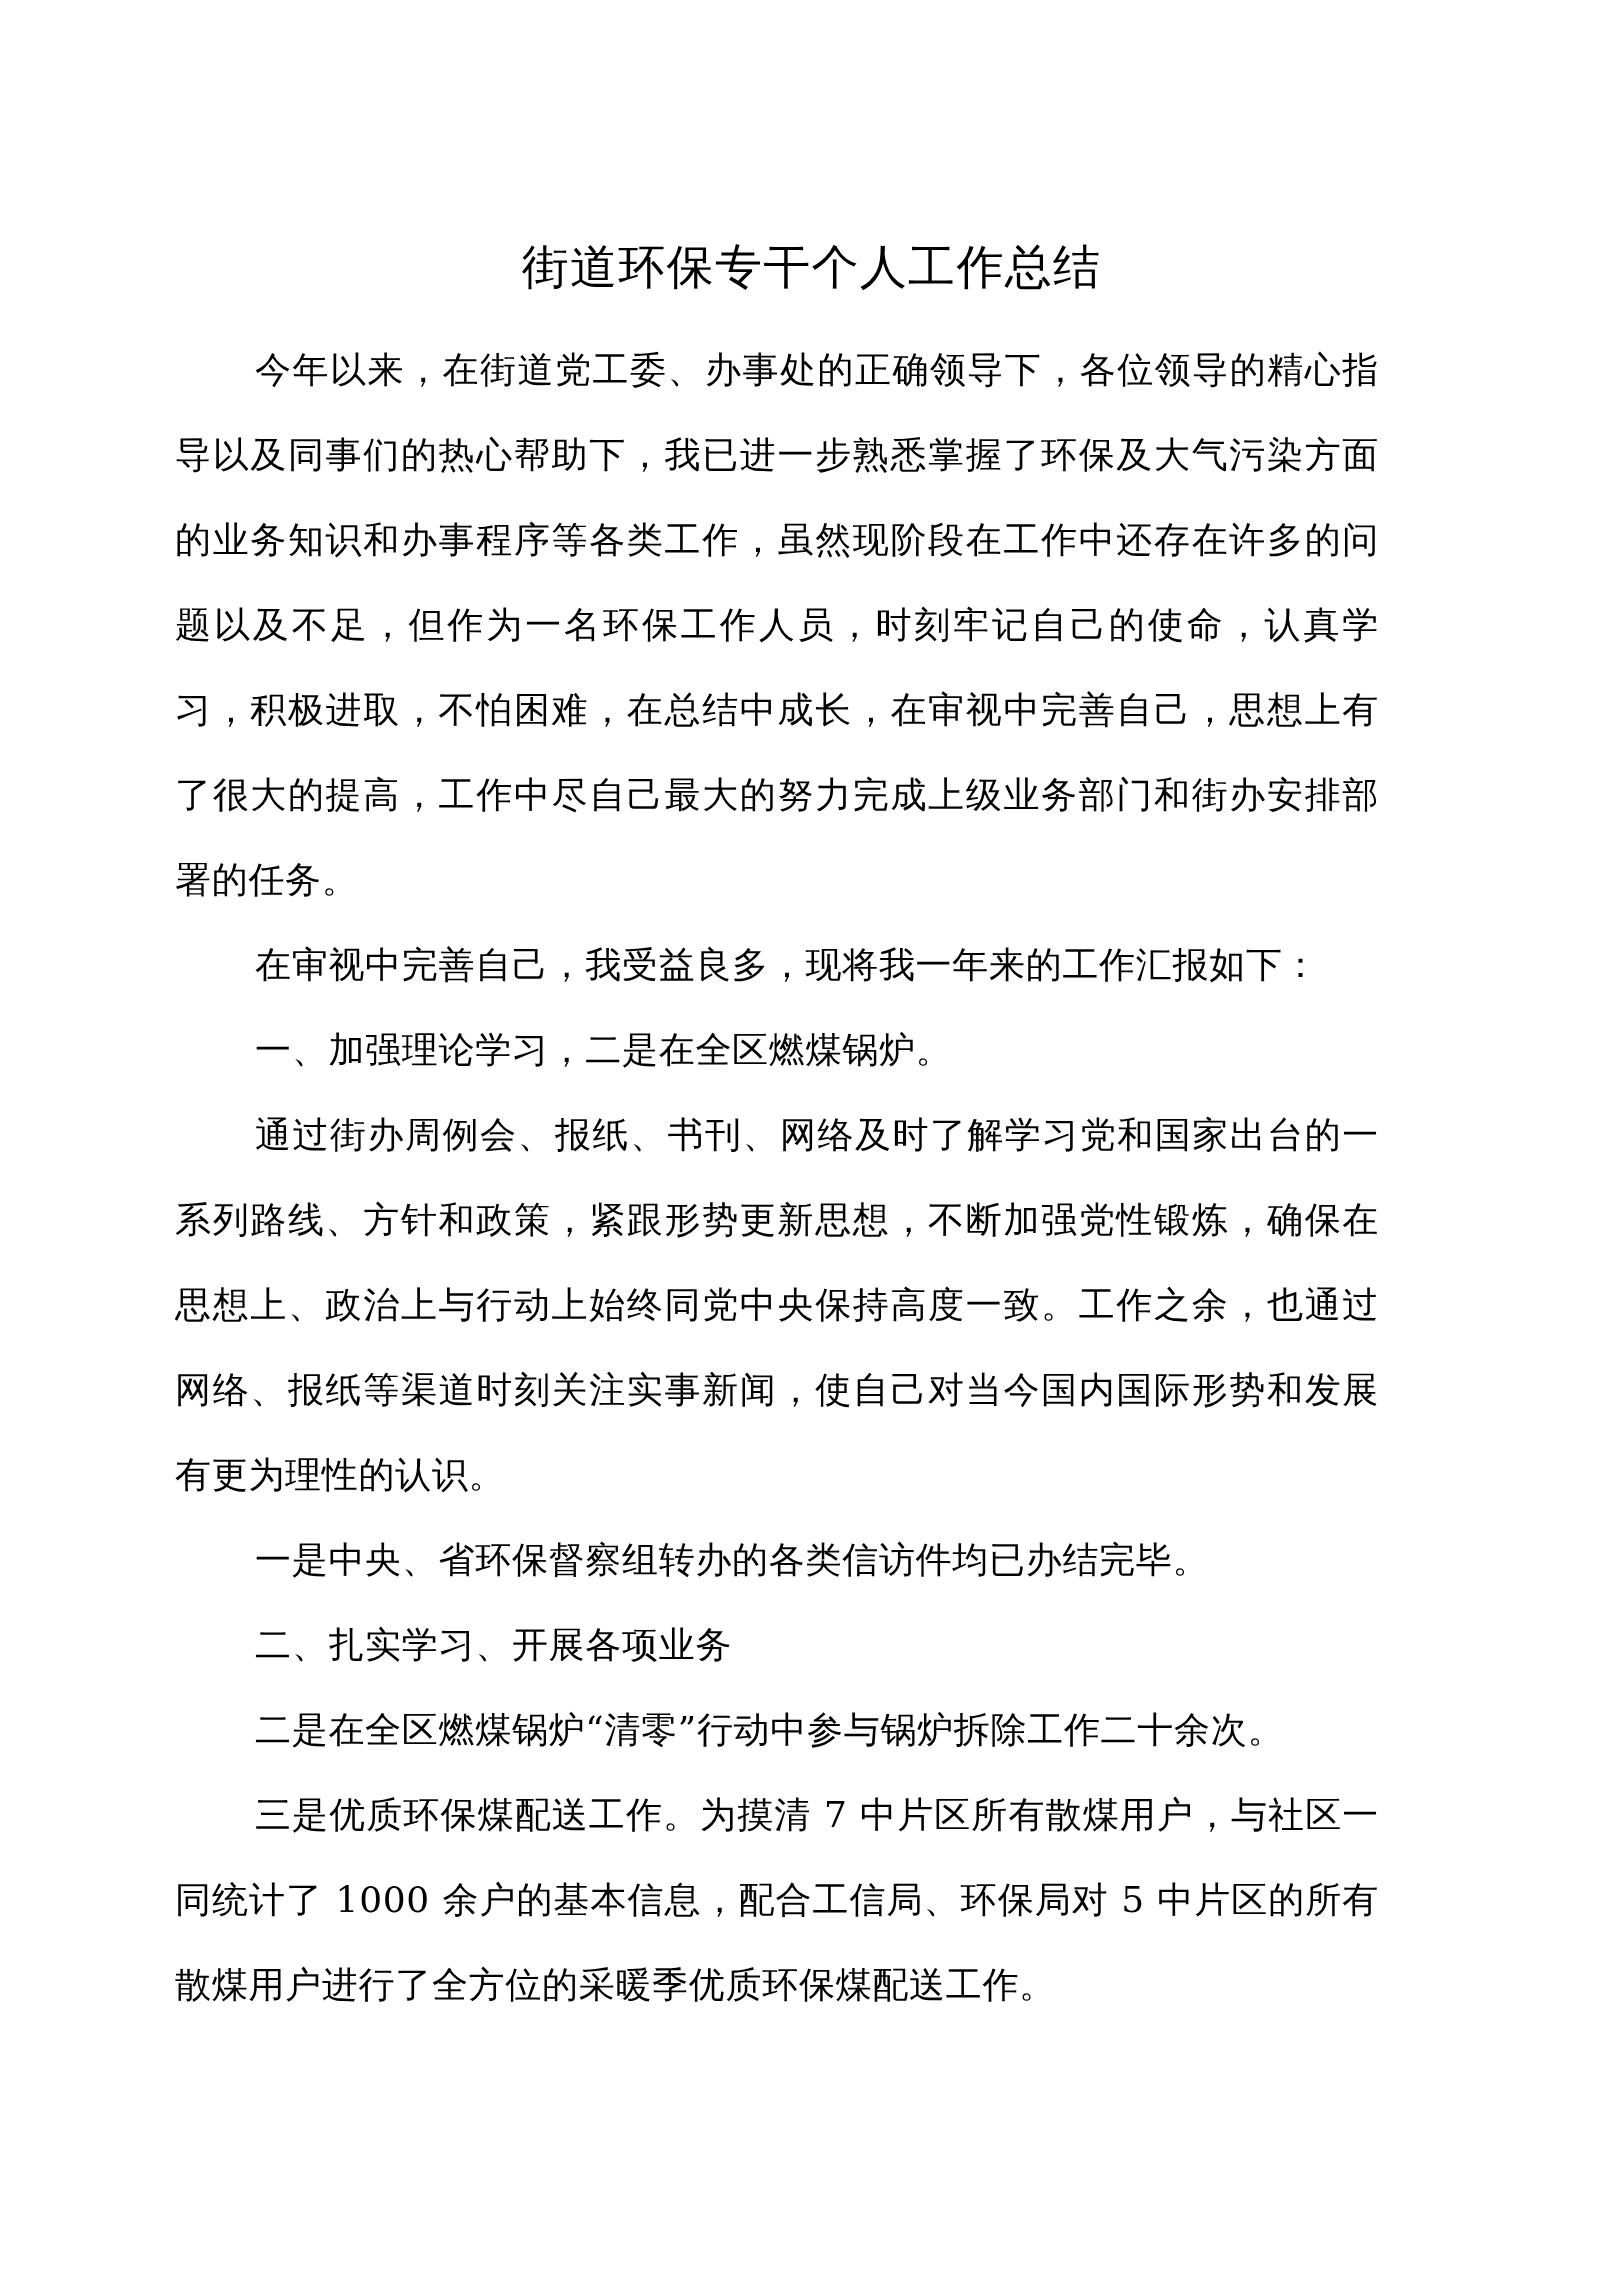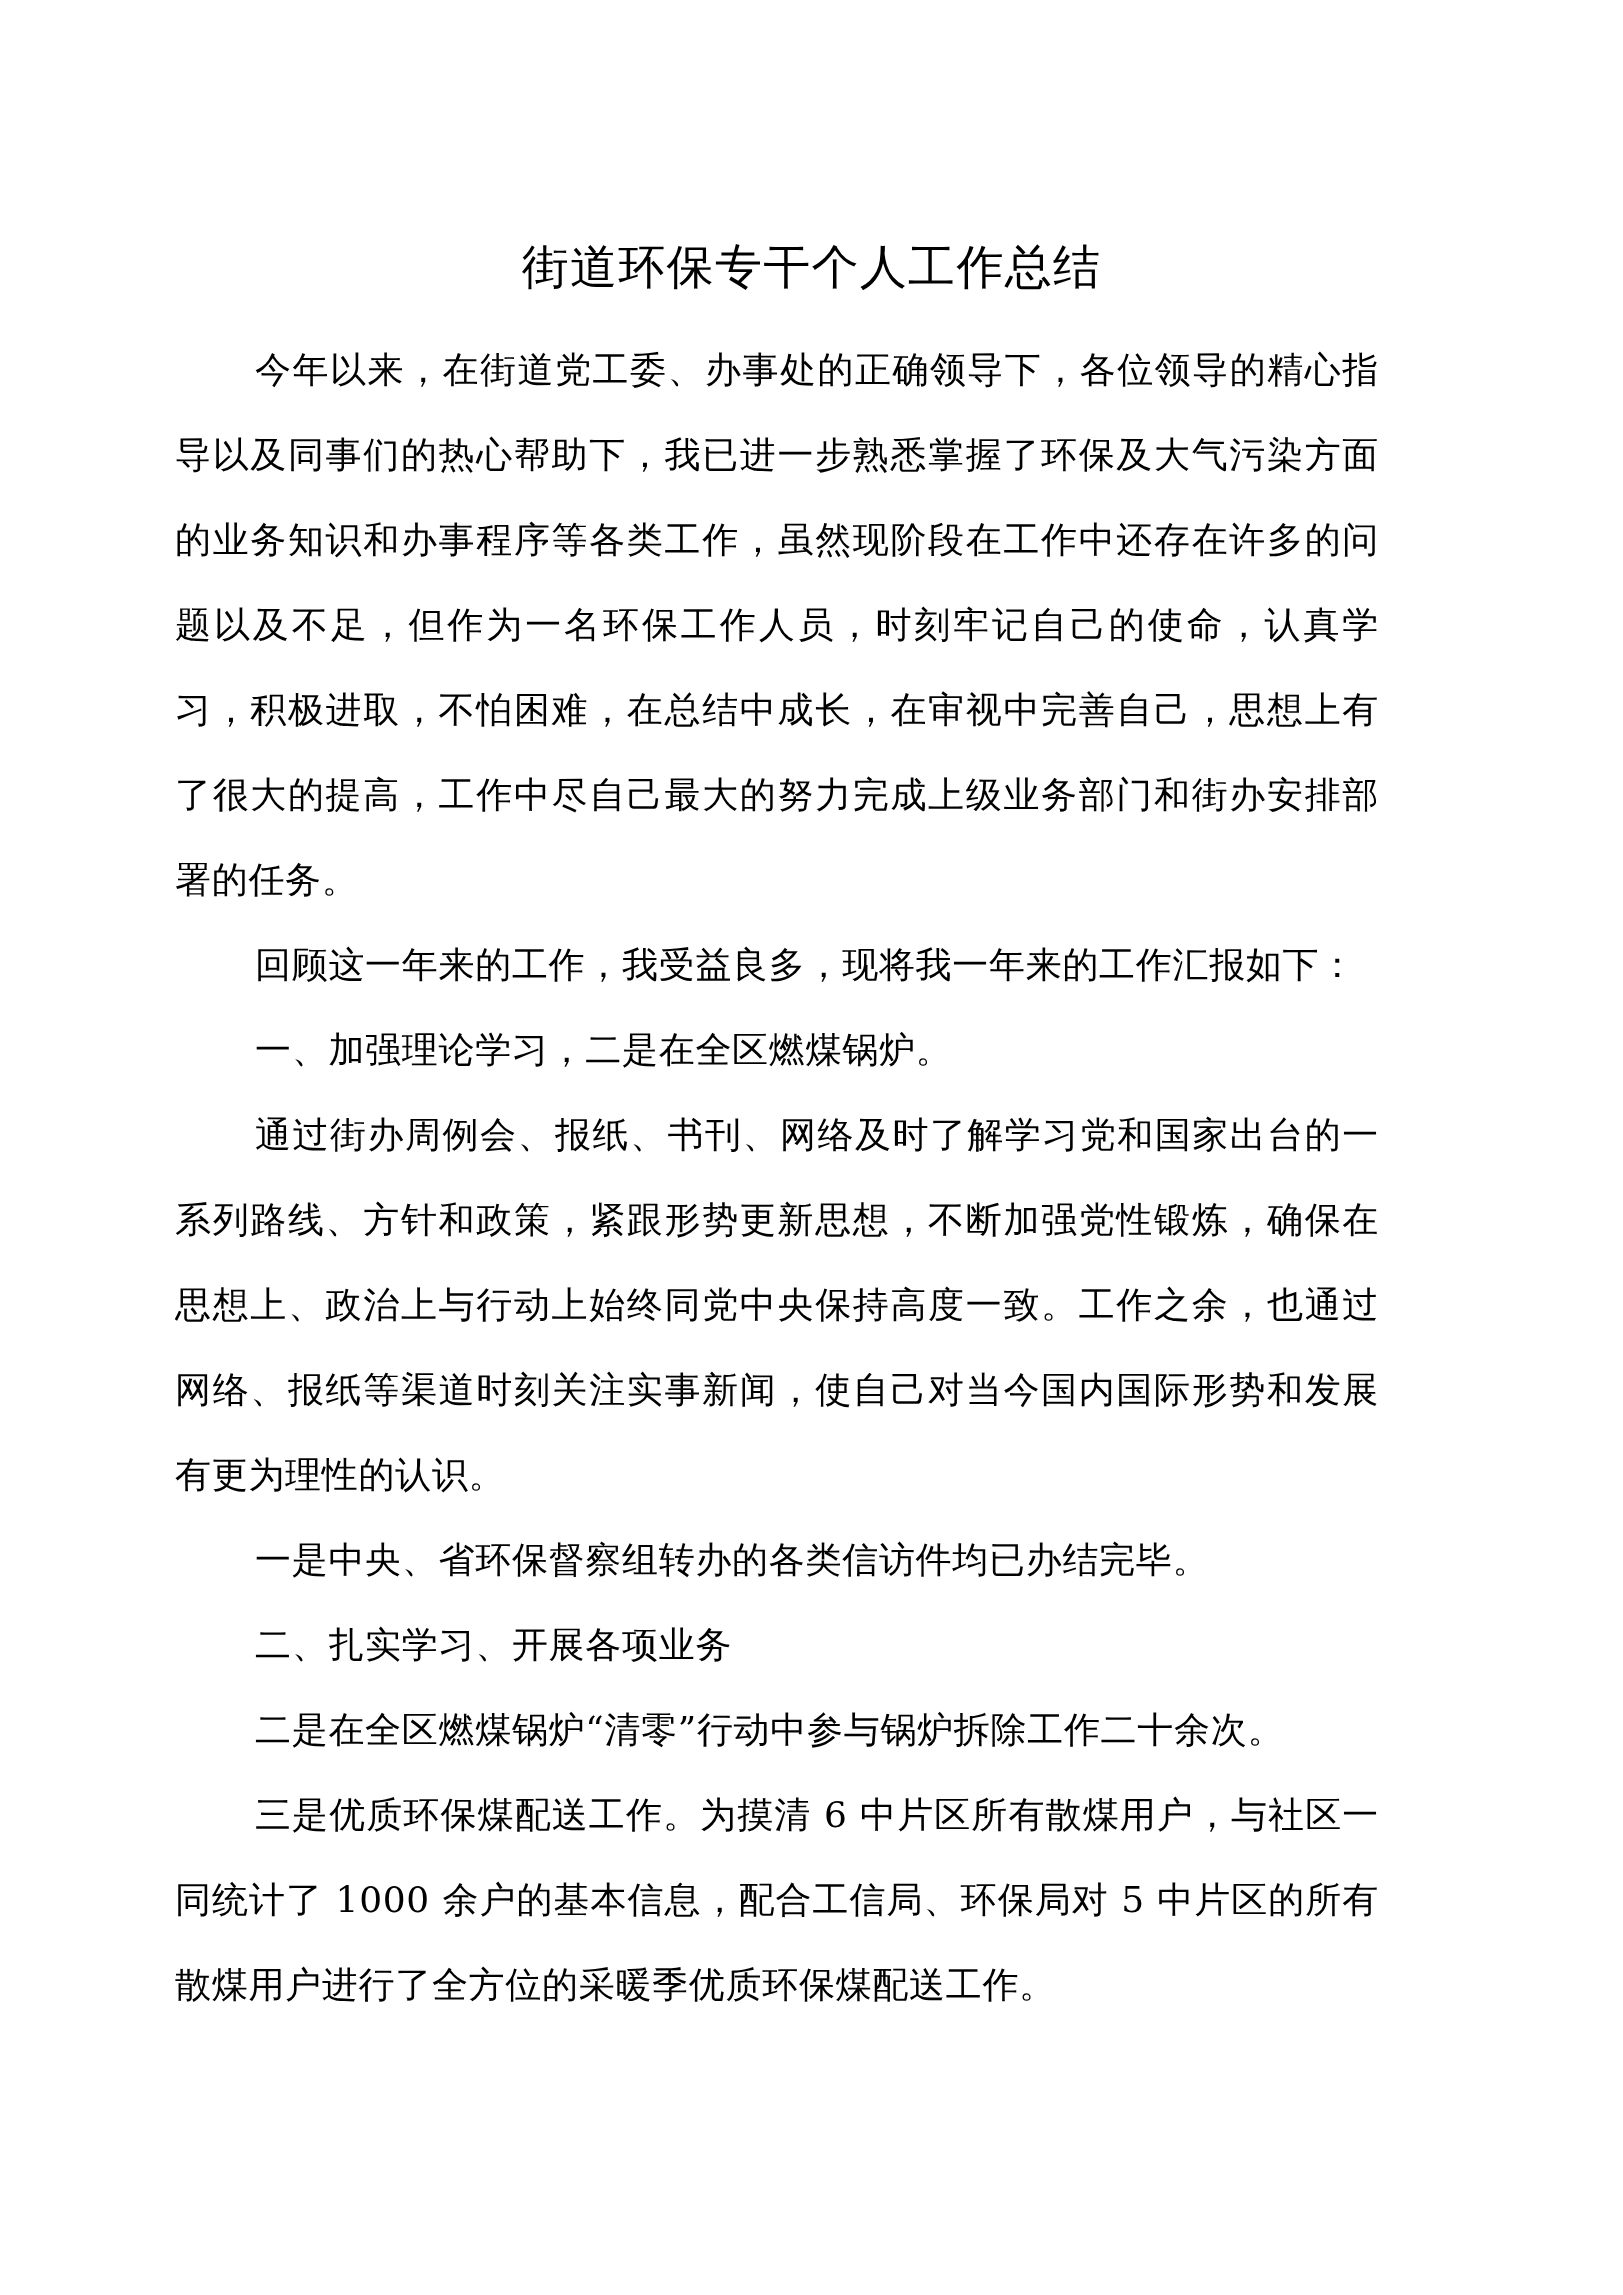--- a/index.html
+++ b/index.html
@@ -54,22 +54,22 @@
   }
 </style>
 </head>
 <body>
 
 <div class="page">
   <h1 class="title">街道环保专干个人工作总结</h1>
 
   <div class="body-text">
     <p class="para indent">今年以来，在街道党工委、办事处的正确领导下，各位领导的精心指导以及同事们的热心帮助下，我已进一步熟悉掌握了环保及大气污染方面的业务知识和办事程序等各类工作，虽然现阶段在工作中还存在许多的问题以及不足，但作为一名环保工作人员，时刻牢记自己的使命，认真学习，积极进取，不怕困难，在总结中成长，在审视中完善自己，思想上有了很大的提高，工作中尽自己最大的努力完成上级业务部门和街办安排部署的任务。</p>
-    <p class="para indent">回顾这一年来的工作，我受益良多，现将我一年来的工作汇报如下：</p>
+    <p class="para indent">在审视中完善自己，我受益良多，现将我一年来的工作汇报如下：</p>
     <p class="para indent">一、加强理论学习，二是在全区燃煤锅炉。</p>
     <p class="para indent">通过街办周例会、报纸、书刊、网络及时了解学习党和国家出台的一系列路线、方针和政策，紧跟形势更新思想，不断加强党性锻炼，确保在思想上、政治上与行动上始终同党中央保持高度一致。工作之余，也通过网络、报纸等渠道时刻关注实事新闻，使自己对当今国内国际形势和发展有更为理性的认识。</p>
     <p class="para indent">一是中央、省环保督察组转办的各类信访件均已办结完毕。</p>
     <p class="para indent">二、扎实学习、开展各项业务</p>
     <p class="para indent">二是在全区燃煤锅炉“清零”行动中参与锅炉拆除工作二十余次。</p>
-    <p class="para indent">三是优质环保煤配送工作。为摸清 6 中片区所有散煤用户，与社区一同统计了 1000 余户的基本信息，配合工信局、环保局对 5 中片区的所有散煤用户进行了全方位的采暖季优质环保煤配送工作。</p>
+    <p class="para indent">三是优质环保煤配送工作。为摸清 7 中片区所有散煤用户，与社区一同统计了 1000 余户的基本信息，配合工信局、环保局对 5 中片区的所有散煤用户进行了全方位的采暖季优质环保煤配送工作。</p>
   </div>
 </div>
 
 
 </body></html>

